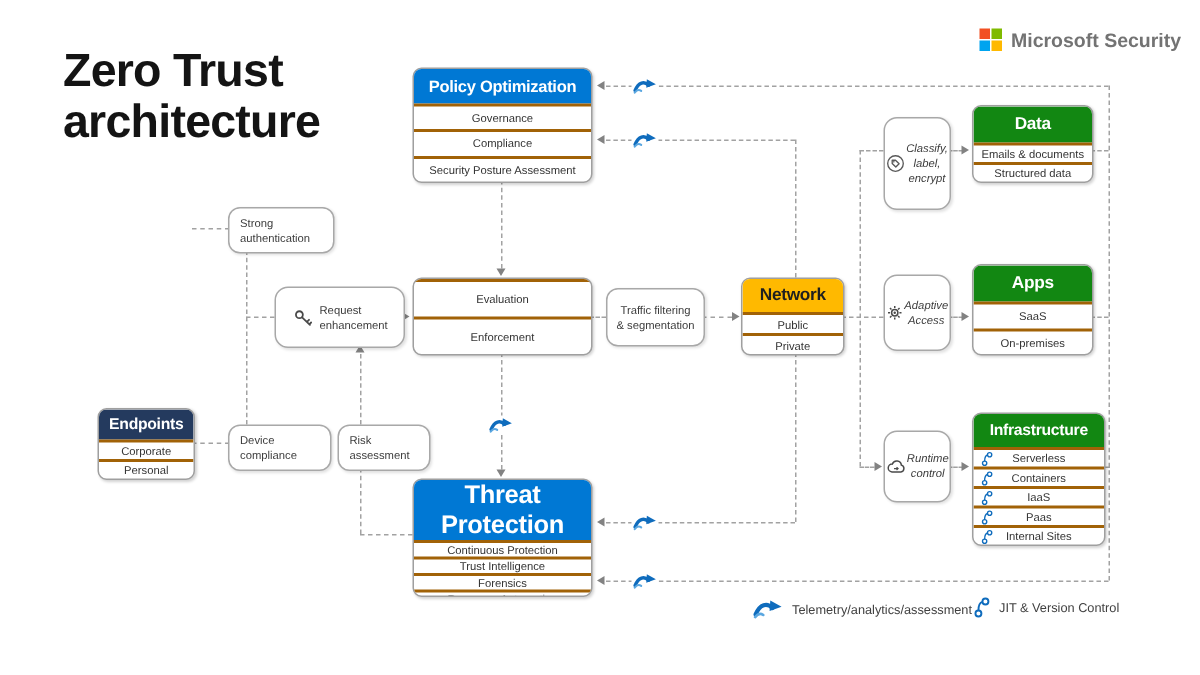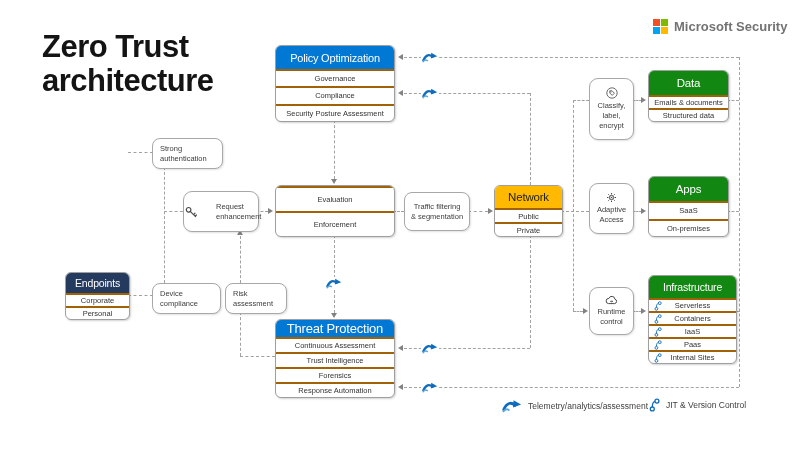--- a/index.html
+++ b/index.html
@@ -8,36 +8,36 @@
   .title{position:absolute;left:42px;top:30px;font-size:31px;font-weight:bold;
          line-height:34px;color:#141414;letter-spacing:-0.5px;white-space:pre-line;}
   .brand{position:absolute;left:653px;top:19px;display:flex;align-items:center;gap:6px;}
   .msq{width:15px;height:15px;display:grid;grid-template-columns:7px 7px;grid-template-rows:7px 7px;gap:1px;}
   .msq span{display:block;}
   .sq1{background:#F25022}.sq2{background:#7FBA00}.sq3{background:#00A4EF}.sq4{background:#FFB900}
   .brandtext{font-size:13px;color:#737373;font-weight:bold;}
 
   .tbox{position:absolute;background:#fff;border:1px solid #9f9f9f;border-radius:6px;
         display:flex;flex-direction:column;overflow:hidden;box-shadow:1px 1px 2px rgba(0,0,0,.18);}
-  .hdr{color:#fff;font-weight:normal;display:flex;align-items:center;justify-content:center;
+  .hdr{color:#fff;font-weight:bold;display:flex;align-items:center;justify-content:center;
        flex:none;font-size:11px;letter-spacing:-0.2px;text-align:center;}
   .blue{background:#0078D4}
   .navy{background:#243A5E}
   .green{background:#128712}
   .amber{background:#FFB900;color:#1f1f1f}
   .row{flex:1;border-top:2px solid #a16207;display:flex;align-items:center;justify-content:center;
        font-size:7.5px;color:#333;text-align:center;position:relative;}
   .irow .jicon{position:absolute;left:5px;top:50%;transform:translateY(-50%);display:flex;}
   .irow svg{width:8px;height:10px;}
 
   .sbox{position:absolute;background:#fff;border:1px solid #a8a8a8;border-radius:8px;
         display:flex;align-items:center;justify-content:center;font-size:7.5px;color:#3c3c3c;
         text-align:center;white-space:pre-line;line-height:1.3;box-shadow:1px 1px 2px rgba(0,0,0,.12);}
   .sbox.left{justify-content:flex-start;text-align:left;padding-left:7px;}
-  .sbox.vbox{flex-direction:column;gap:1px;}
+  .sbox.vbox{flex-direction:row;gap:1px;font-style:italic;}
   .sbox .nicon{display:flex;margin-bottom:1px;}
 
   .lh{position:absolute;border-top:1px dashed #a2a2a2;height:0;}
   .lv{position:absolute;border-left:1px dashed #a2a2a2;width:0;}
   .ar{position:absolute;width:0;height:0;}
   .ar-r{border-top:3px solid transparent;border-bottom:3px solid transparent;border-left:5px solid #828282;}
   .ar-l{border-top:3px solid transparent;border-bottom:3px solid transparent;border-right:5px solid #828282;}
   .ar-u{border-left:3px solid transparent;border-right:3px solid transparent;border-bottom:5px solid #828282;}
   .ar-d{border-left:3px solid transparent;border-right:3px solid transparent;border-top:5px solid #828282;}
 
@@ -176,22 +176,22 @@
     <div class="row">On-premises</div>
   </div>
 
   <div class="tbox" style="left:65px;top:272px;width:63px;height:46px">
     <div class="hdr navy" style="height:20px;font-size:10.5px">Endpoints</div>
     <div class="row">Corporate</div>
     <div class="row">Personal</div>
   </div>
 
   <div class="tbox" style="left:275px;top:319px;width:118px;height:77px">
-    <div class="hdr blue" style="height:17px;font-size:13px">Threat Protection</div>
-    <div class="row">Continuous Assessment</div>
+    <div class="hdr blue" style="height:40px;font-size:17px">Threat Protection</div>
+    <div class="row">Continuous Protection</div>
     <div class="row">Trust Intelligence</div>
     <div class="row">Forensics</div>
     <div class="row">Response Automation</div>
   </div>
 
   <div class="tbox" style="left:648px;top:275px;width:87px;height:87px">
     <div class="hdr green" style="height:22px;font-size:10.5px">Infrastructure</div>
     <div class="row irow">
         <span class="jicon">
           <svg width="9" height="12" viewBox="0 0 9 12">
@@ -240,21 +240,21 @@
             <path d="M2.6 7.7 C2.6 4.8 3.4 3.2 4.9 2.8" fill="none" stroke="#0f6cbd" stroke-width="1.1"></path>
           </svg>
         </span>
         <span>Internal Sites</span>
       </div>
   </div>
 
   <div class="sbox left" style="left:152px;top:138px;width:62px;height:29px">Strong
 authentication</div>
 
-  <div class="sbox" style="left:183px;top:191px;width:73px;height:39px;border-radius:9px;justify-content:flex-start;text-align:left;padding-left:1px;gap:19px">
+  <div class="sbox" style="left:183px;top:191px;width:73px;height:39px;border-radius:9px;justify-content:flex-start;text-align:left;padding-left:12px;gap:5px">
     <span class="nicon" style="margin-bottom:0"><svg width="12" height="12" viewBox="0 0 12 12">
           <circle cx="3.6" cy="3.8" r="2.3" fill="none" stroke="#4a4a4a" stroke-width="1.2"></circle>
           <path d="M5.4 5.6 L10.6 10.6 M8.6 8.6 L10 7.2 M10.2 10.2 L11.4 9" stroke="#4a4a4a" stroke-width="1.2" fill="none" stroke-linecap="round"></path>
         </svg></span>
     <span>Request
 enhancement</span>
   </div>
 
   <div class="sbox left" style="left:152px;top:283px;width:60px;height:29px">Device
 compliance</div>

